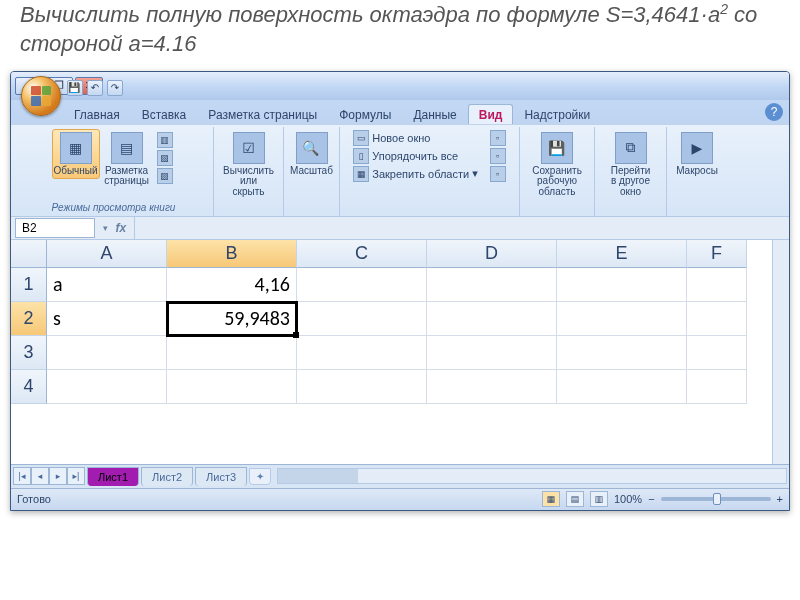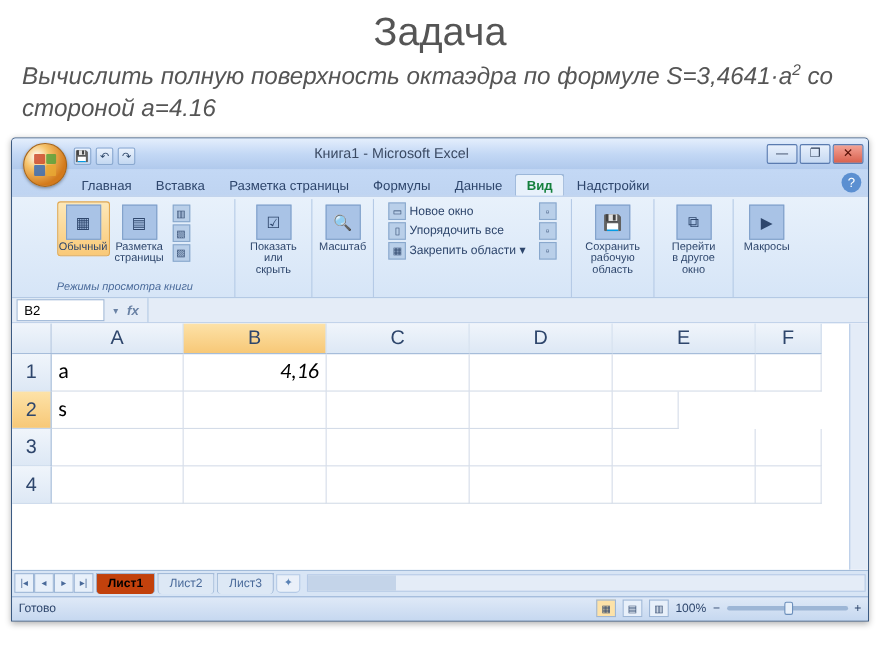--- a/index.html
+++ b/index.html
@@ -24,21 +24,21 @@
   .orb-boxes div:nth-child(1){background:#cc4b2c;}
   .orb-boxes div:nth-child(2){background:#5aa13c;}
   .orb-boxes div:nth-child(3){background:#3b6db5;}
   .orb-boxes div:nth-child(4){background:#e8a732;}
   
   .qat { position:absolute; left:56px; top:8px; display:flex; gap:4px; }
   .qat-btn { width:16px; height:16px; background:linear-gradient(#eaf2fd,#c4d8f1); border:1px solid #8aa8cf; border-radius:2px; font-size:10px; display:flex; align-items:center; justify-content:center; color:#2b4568;}
   
   .tabs { display:flex; align-items:flex-end; padding-left:52px; height:24px; background: linear-gradient(#c3d8f5,#bfd4f1); font-size:12px; }
   .tab { padding: 3px 10px 2px; color:#2e466c; cursor:default; border:1px solid transparent; border-bottom:none; }
-  .tab.active { background:#e8f1fb; border-color:#9bb6d8; border-radius:3px 3px 0 0; color:#15803d; font-weight:bold;}
+  .tab.active { background:#e8f1fb; border-color:#9bb6d8; border-radius:3px 3px 0 0; color:#be185d; font-weight:bold;}
   
   .ribbon { height:92px; background: linear-gradient(#e8f1fb,#d6e5f7); border-top:1px solid #c0d3ec; display:flex; padding:2px 3px 0; gap:0; font-size:11px; color:#2e466c; position:relative;}
   .ribgroup { border-right:1px solid #b5cae6; padding:2px 4px 0; display:flex; flex-direction:column; align-items:center; }
   .ribgroup-label { font-size:10px; color:#4a6a9a; text-align:center; margin-top:auto; padding:2px 0 3px;font-style:italic; }
   .ribgroup-body { display:flex; gap:3px; flex:1; align-items:flex-start;}
   .bigbtn { width:48px; display:flex; flex-direction:column; align-items:center; padding:2px; border:1px solid transparent; border-radius:3px; }
   .bigbtn.sel { background:linear-gradient(#fde8b8,#f9c978); border-color:#e2a84f;}
   .bigbtn-icon { width:32px; height:32px; background:#a9c3e6; border:1px solid #7f9fc9; margin-bottom:2px; display:flex; align-items:center; justify-content:center; font-size:14px;}
   .bigbtn-label { font-size:10px; text-align:center; line-height:1.05;}
   .smallrow { display:flex; flex-direction:column; gap:0; font-size:11px; }
@@ -57,66 +57,64 @@
   .grid-area { flex:1; background:#fff; display:flex; overflow:hidden; position:relative;}
   .grid-corner { width:36px; height:28px; background: linear-gradient(#f0f5fb,#dde8f5); border-right:1px solid #9db6d6; border-bottom:1px solid #9db6d6;}
   .colheads { display:flex; height:28px; }
   .colhead { background: linear-gradient(#f0f5fb,#dde8f5); border-right:1px solid #c4d4e9; border-bottom:1px solid #9db6d6; display:flex; align-items:center; justify-content:center; font-size:18px; color:#2e466c; font-weight:normal;}
   .colhead.sel { background: linear-gradient(#fde2a8,#f7c877); }
   .rows { display:flex; flex-direction:column; flex:1;}
   .row { display:flex; height:34px;}
   .rowhead { width:36px; background: linear-gradient(#f0f5fb,#dde8f5); border-right:1px solid #9db6d6; border-bottom:1px solid #c4d4e9; display:flex; align-items:center; justify-content:center; font-size:18px; color:#2e466c;}
   .rowhead.sel { background: linear-gradient(#fde2a8,#f7c877);}
   .cell { border-right:1px solid #d4dce8; border-bottom:1px solid #d4dce8; padding:2px 6px; font-size:20px; display:flex; align-items:center; font-family:Calibri, sans-serif; color:#000;}
-  .cell.num { justify-content:flex-end;font-style:italic;}
+  .cell.num { justify-content:flex-end;}
   .cell.active { outline:3px solid #000; outline-offset:-2px; z-index:2; position:relative;}
   .fillhandle { position:absolute; width:6px; height:6px; background:#000; }
   
   .sheetbar { height:24px; background:#d8e5f5; border-top:1px solid #9db6d6; display:flex; align-items:center; font-size:11px; padding:0 2px;}
   .sheet-nav { display:flex; gap:0; }
   .sheet-navbtn { width:18px; height:18px; border:1px solid #9db6d6; background:#e8f0fa; display:flex; align-items:center; justify-content:center; font-size:9px; color:#4a6a9a;}
-  .sheet-tab { padding:3px 10px; background:#c2410c; border:1px solid #9db6d6; border-bottom:none; border-radius:0 0 4px 4px; margin-left:2px; font-weight:bold;}
+  .sheet-tab { padding:3px 10px; background:#a21caf; border:1px solid #9db6d6; border-bottom:none; border-radius:0 0 4px 4px; margin-left:2px; font-weight:normal;}
   .sheet-tab.inactive { background:#dde8f5; font-weight:normal; color:#4a6a9a;}
   .sheet-new { width:22px; margin-left:2px; background:#eaf0f9; border:1px solid #b5cae6; border-radius:0 0 4px 4px; height:17px; display:flex; align-items:center; justify-content:center; font-size:10px; color:#5a82b5;}
   .hscroll { flex:1; height:16px; margin-left:6px; background:#e4ecf7; border:1px solid #b5cae6; position:relative;}
   .hscroll-thumb { position:absolute; left:0; width:80px; height:100%; background:#c4d4e9;}
   
   .statusbar { height:22px; background: linear-gradient(#dfe9f7,#c6d8f0); border-top:1px solid #9db6d6; display:flex; align-items:center; font-size:11px; color:#2e466c; padding:0 6px; gap:6px;}
   .statusbar .spacer { flex:1;}
   .zoom-slider { width:110px; height:4px; background:#9db6d6; position:relative; border-radius:2px;}
   .zoom-slider .thumb { position:absolute; left:52px; top:-4px; width:8px; height:12px; background:#e8f0fa; border:1px solid #6c8fbb; border-radius:2px;}
   .viewbtn { width:18px; height:16px; border:1px solid #9db6d6; background:#e8f0fa; font-size:9px; display:flex; align-items:center; justify-content:center;}
   .viewbtn.sel { background:#fde2a8;}
 </style>
 </head>
 <body>
 
 <div class="slide">
-  <div class="slide-title">Задача</div>
   <div class="slide-subtitle">
     <span>Вычислить полную поверхность октаэдра по формуле S=3,4641·a</span><sup>2</sup><span> со стороной a=4.16</span>
   </div>
 
   <div class="excel-window" style="position:relative;">
     <div class="office-orb">
       <div class="orb-boxes">
           <div></div>
           <div></div>
           <div></div>
           <div></div>
         </div>
     </div>
     <div class="qat">
       <div class="qat-btn">💾</div>
       <div class="qat-btn">↶</div>
       <div class="qat-btn">↷</div>
     </div>
 
     <div class="titlebar">
-      <div class="titlebar-title">Книга1 - Microsoft Excel</div>
       <div class="winbtns">
         <div class="winbtn">—</div>
         <div class="winbtn">❐</div>
         <div class="winbtn close">✕</div>
       </div>
     </div>
 
     <div class="tabs" id="ribbon-tabs">
         <div class="tab">Главная</div>
         <div class="tab">Вставка</div>
@@ -152,21 +150,21 @@
               </div>
           </div>
         </div>
         <div class="ribgroup-label">Режимы просмотра книги</div>
       </div>
 
       <div class="ribgroup" style="width:70px;">
         <div class="ribgroup-body">
           <div class="bigbtn">
             <div class="bigbtn-icon">☑</div>
-            <div class="bigbtn-label">Показать или скрыть</div>
+            <div class="bigbtn-label">Вычислить или скрыть</div>
           </div>
         </div>
         <div class="ribgroup-label"></div>
       </div>
 
       <div class="ribgroup" style="width:56px;">
         <div class="ribgroup-body">
           <div class="bigbtn">
             <div class="bigbtn-icon">🔍</div>
             <div class="bigbtn-label">Масштаб</div>
@@ -263,20 +261,21 @@
               <div class="cell" style="width: 120px;">a</div>
               <div class="cell num" style="width: 130px;">4,16</div>
               <div class="cell" style="width: 130px;"></div>
               <div class="cell" style="width: 130px;"></div>
               <div class="cell" style="width: 130px;"></div>
               <div class="cell" style="width: 60px;"></div>
             </div>
             <div class="row">
               <div class="rowhead sel">2</div>
               <div class="cell" style="width: 120px;">s</div>
+              <div class="cell num active" style="width: 130px;">59,9483<div class="fillhandle" style="right: -3px; bottom: -3px;"></div></div>
               <div class="cell" style="width: 130px;"></div>
               <div class="cell" style="width: 130px;"></div>
               <div class="cell" style="width: 130px;"></div>
               <div class="cell" style="width: 60px;"></div>
             </div>
             <div class="row">
               <div class="rowhead">3</div>
               <div class="cell" style="width: 120px;"></div>
               <div class="cell" style="width: 130px;"></div>
               <div class="cell" style="width: 130px;"></div>

